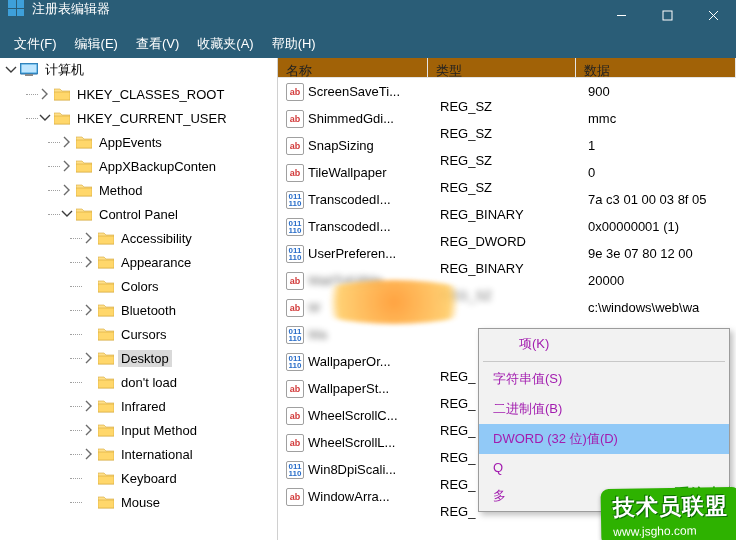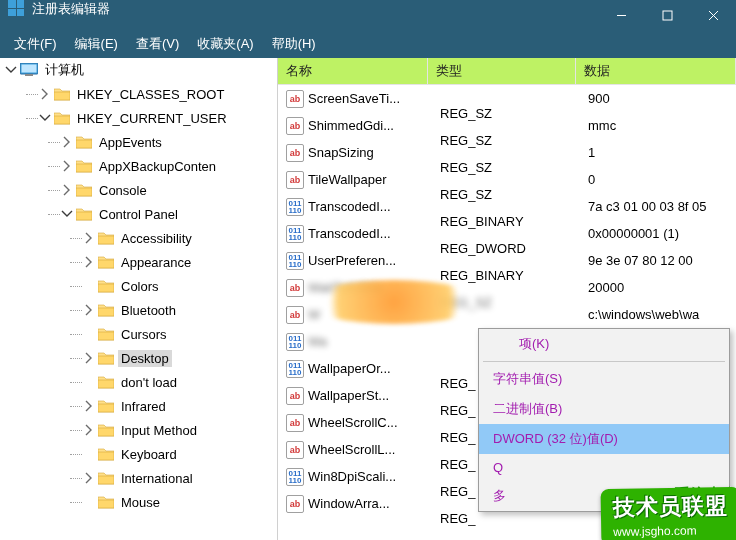--- a/index.html
+++ b/index.html
@@ -26,21 +26,21 @@
   .expander { width: 14px; height: 14px; display: flex; align-items: center; justify-content: center; color: #6b6b6b; flex-shrink: 0; }
   .expander.blank { visibility: hidden; }
   .node-icon { margin: 0 4px 0 2px; flex-shrink: 0; }
   .folder { width: 16px; height: 14px; }
   .computer { width: 18px; height: 14px; }
   .node-label { padding: 1px 3px; font-size: 13px; }
   .node-label.sel { background: #d9d9d9; }
 
   
   .list-panel { flex: 1; position: relative; background: #fff; overflow: hidden; }
-  .list-header { display: flex; height: 27px; border-bottom: 1px solid #e4e4e4; background: #bef264; }
+  .list-header { display: flex; height: 20px; border-bottom: 1px solid #e4e4e4; background: #a16207; }
   .list-header .col { padding: 4px 8px; border-right: 1px solid #e4e4e4; font-size: 13px; color: #222; }
   .col-name { width: 150px; }
   .col-type { width: 148px; }
   .col-data { flex: 1; }
   .list-body { }
   .list-row { display: flex; align-items: center; height: 27px; white-space: nowrap; }
   .list-row .val-icon { margin: 0 4px 0 8px; flex-shrink: 0; }
   .list-row .c-name { width: 132px; overflow: hidden; text-overflow: ellipsis; font-size: 13px; }
   .list-row .c-type { width: 148px; font-size: 13px; margin-top: 29px; }
   .list-row .c-data { flex: 1; font-size: 13px; overflow: hidden; text-overflow: ellipsis; }
@@ -177,21 +177,21 @@
     <span class="indent" style="width:48px"></span>
     <span class="dash"></span>
     <span class="expander">
           <svg width="12" height="12">
             <use href="#chev-right"></use>
           </svg>
         </span>
     <span class="node-icon folder"><svg width="16" height="14">
             <use href="#folder-ico"></use>
           </svg></span>
-    <span class="node-label">Console</span>
+    <span class="node-label">Method</span>
   </div>
       <div class="tree-row">
     <span class="indent" style="width:48px"></span>
     <span class="dash"></span>
     <span class="expander">
           <svg width="12" height="12">
             <use href="#chev-down"></use>
           </svg>
         </span>
     <span class="node-icon folder"><svg width="16" height="14">
@@ -300,38 +300,38 @@
           </svg>
         </span>
     <span class="node-icon folder"><svg width="16" height="14">
             <use href="#folder-ico"></use>
           </svg></span>
     <span class="node-label">Input Method</span>
   </div>
       <div class="tree-row">
     <span class="indent" style="width:70px"></span>
     <span class="dash"></span>
+    <span class="expander">
+          <svg width="12" height="12">
+            <use href="#chev-right"></use>
+          </svg>
+        </span>
+    <span class="node-icon folder"><svg width="16" height="14">
+            <use href="#folder-ico"></use>
+          </svg></span>
+    <span class="node-label">International</span>
+  </div>
+      <div class="tree-row">
+    <span class="indent" style="width:70px"></span>
+    <span class="dash"></span>
     <span class="expander blank"></span>
     <span class="node-icon folder"><svg width="16" height="14">
             <use href="#folder-ico"></use>
           </svg></span>
     <span class="node-label">Keyboard</span>
-  </div>
-      <div class="tree-row">
-    <span class="indent" style="width:70px"></span>
-    <span class="dash"></span>
-    <span class="expander">
-          <svg width="12" height="12">
-            <use href="#chev-right"></use>
-          </svg>
-        </span>
-    <span class="node-icon folder"><svg width="16" height="14">
-            <use href="#folder-ico"></use>
-          </svg></span>
-    <span class="node-label">International</span>
   </div>
       <div class="tree-row">
     <span class="indent" style="width:70px"></span>
     <span class="dash"></span>
     <span class="expander blank"></span>
     <span class="node-icon folder"><svg width="16" height="14">
             <use href="#folder-ico"></use>
           </svg></span>
     <span class="node-label">Mouse</span>
   </div>

